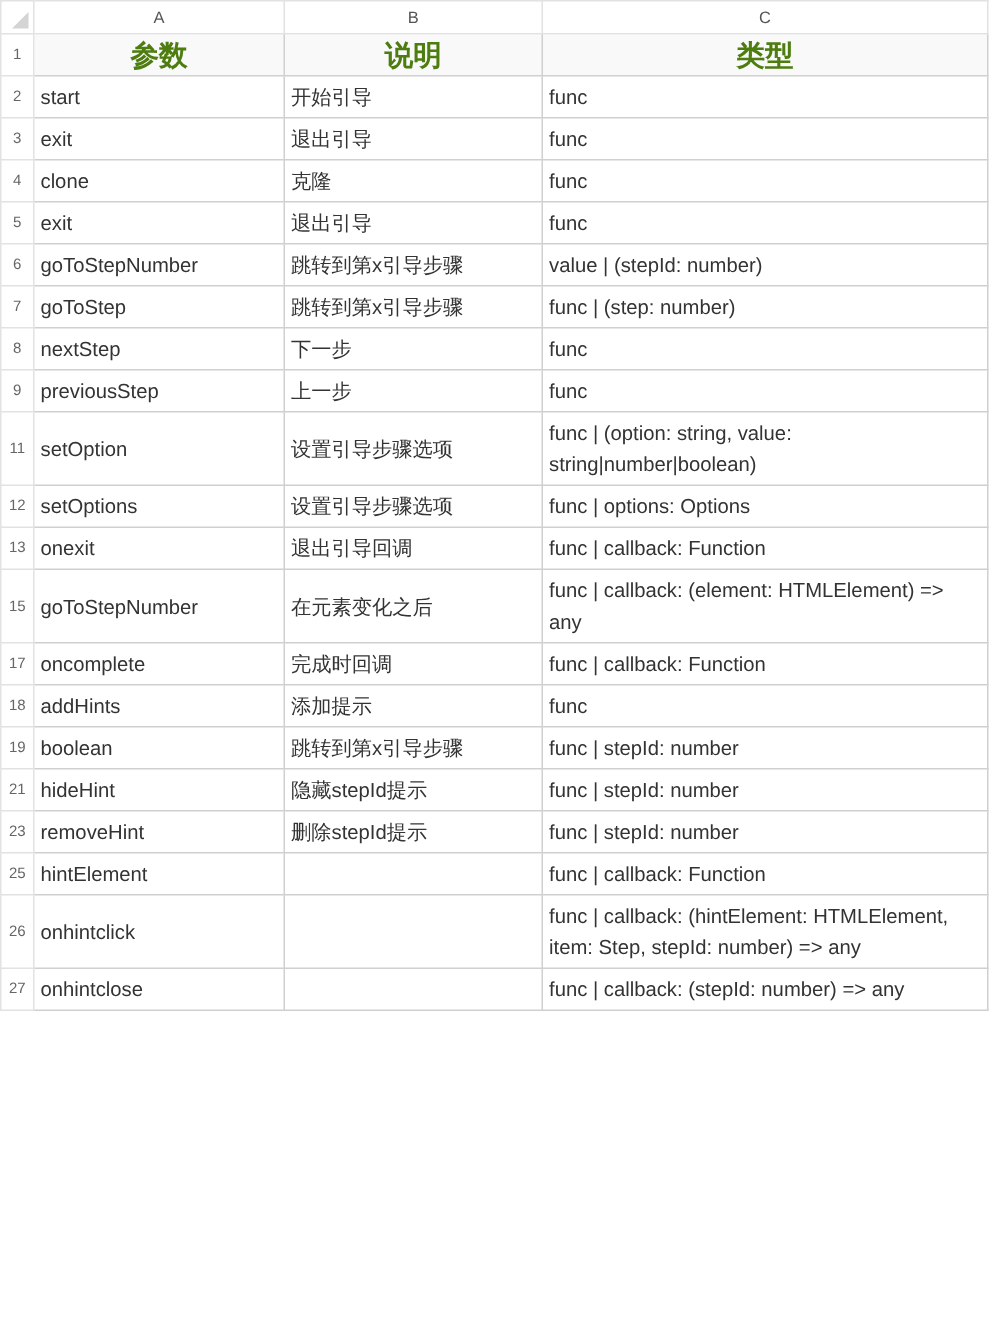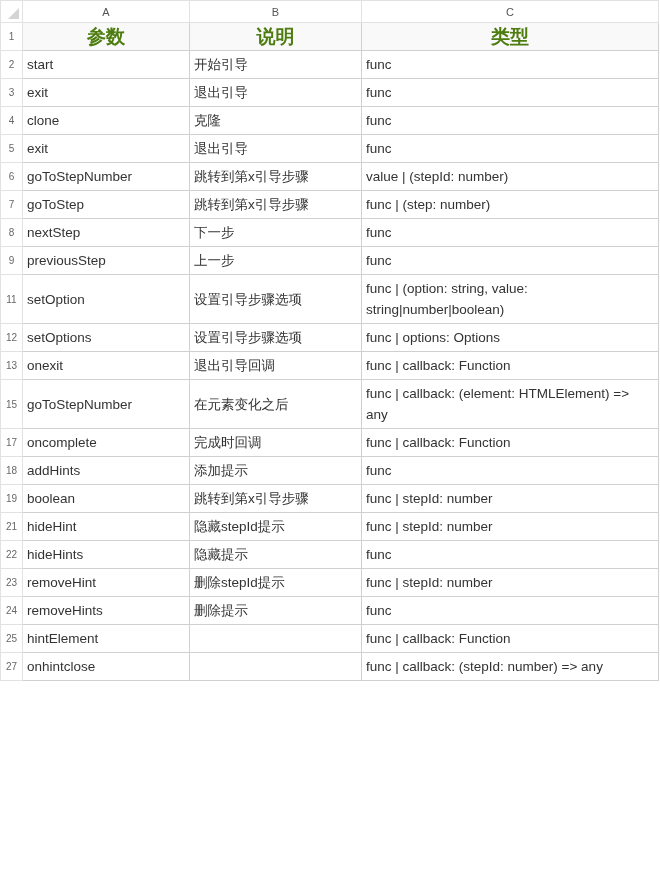--- a/index.html
+++ b/index.html
@@ -135,42 +135,36 @@
           <td class="cell">跳转到第x引导步骤</td>
           <td class="cell">func | stepId: number</td>
         </tr>
         <tr class="r">
           <td class="rownum">21</td>
           <td class="cell">hideHint</td>
           <td class="cell">隐藏stepId提示</td>
           <td class="cell">func | stepId: number</td>
         </tr>
         <tr class="r">
-          <td class="rownum">22</td>
-          <td class="cell">hideHints</td>
-          <td class="cell">隐藏提示</td>
-          <td class="cell">func</td>
-        </tr>
-        <tr class="r">
           <td class="rownum">23</td>
           <td class="cell">removeHint</td>
           <td class="cell">删除stepId提示</td>
           <td class="cell">func | stepId: number</td>
         </tr>
         <tr class="r">
-          <td class="rownum">24</td>
-          <td class="cell">removeHints</td>
-          <td class="cell">删除提示</td>
-          <td class="cell">func</td>
-        </tr>
-        <tr class="r">
           <td class="rownum">25</td>
           <td class="cell">hintElement</td>
           <td class="cell"></td>
           <td class="cell">func | callback: Function</td>
+        </tr>
+        <tr class="r tall">
+          <td class="rownum">26</td>
+          <td class="cell tall">onhintclick</td>
+          <td class="cell tall"></td>
+          <td class="cell tall">func | callback: (hintElement: HTMLElement, item: Step, stepId: number) =&gt; any</td>
         </tr>
         <tr class="r">
           <td class="rownum">27</td>
           <td class="cell">onhintclose</td>
           <td class="cell"></td>
           <td class="cell">func | callback: (stepId: number) =&gt; any</td>
         </tr>
       </tbody>
   </table>
 </div>

